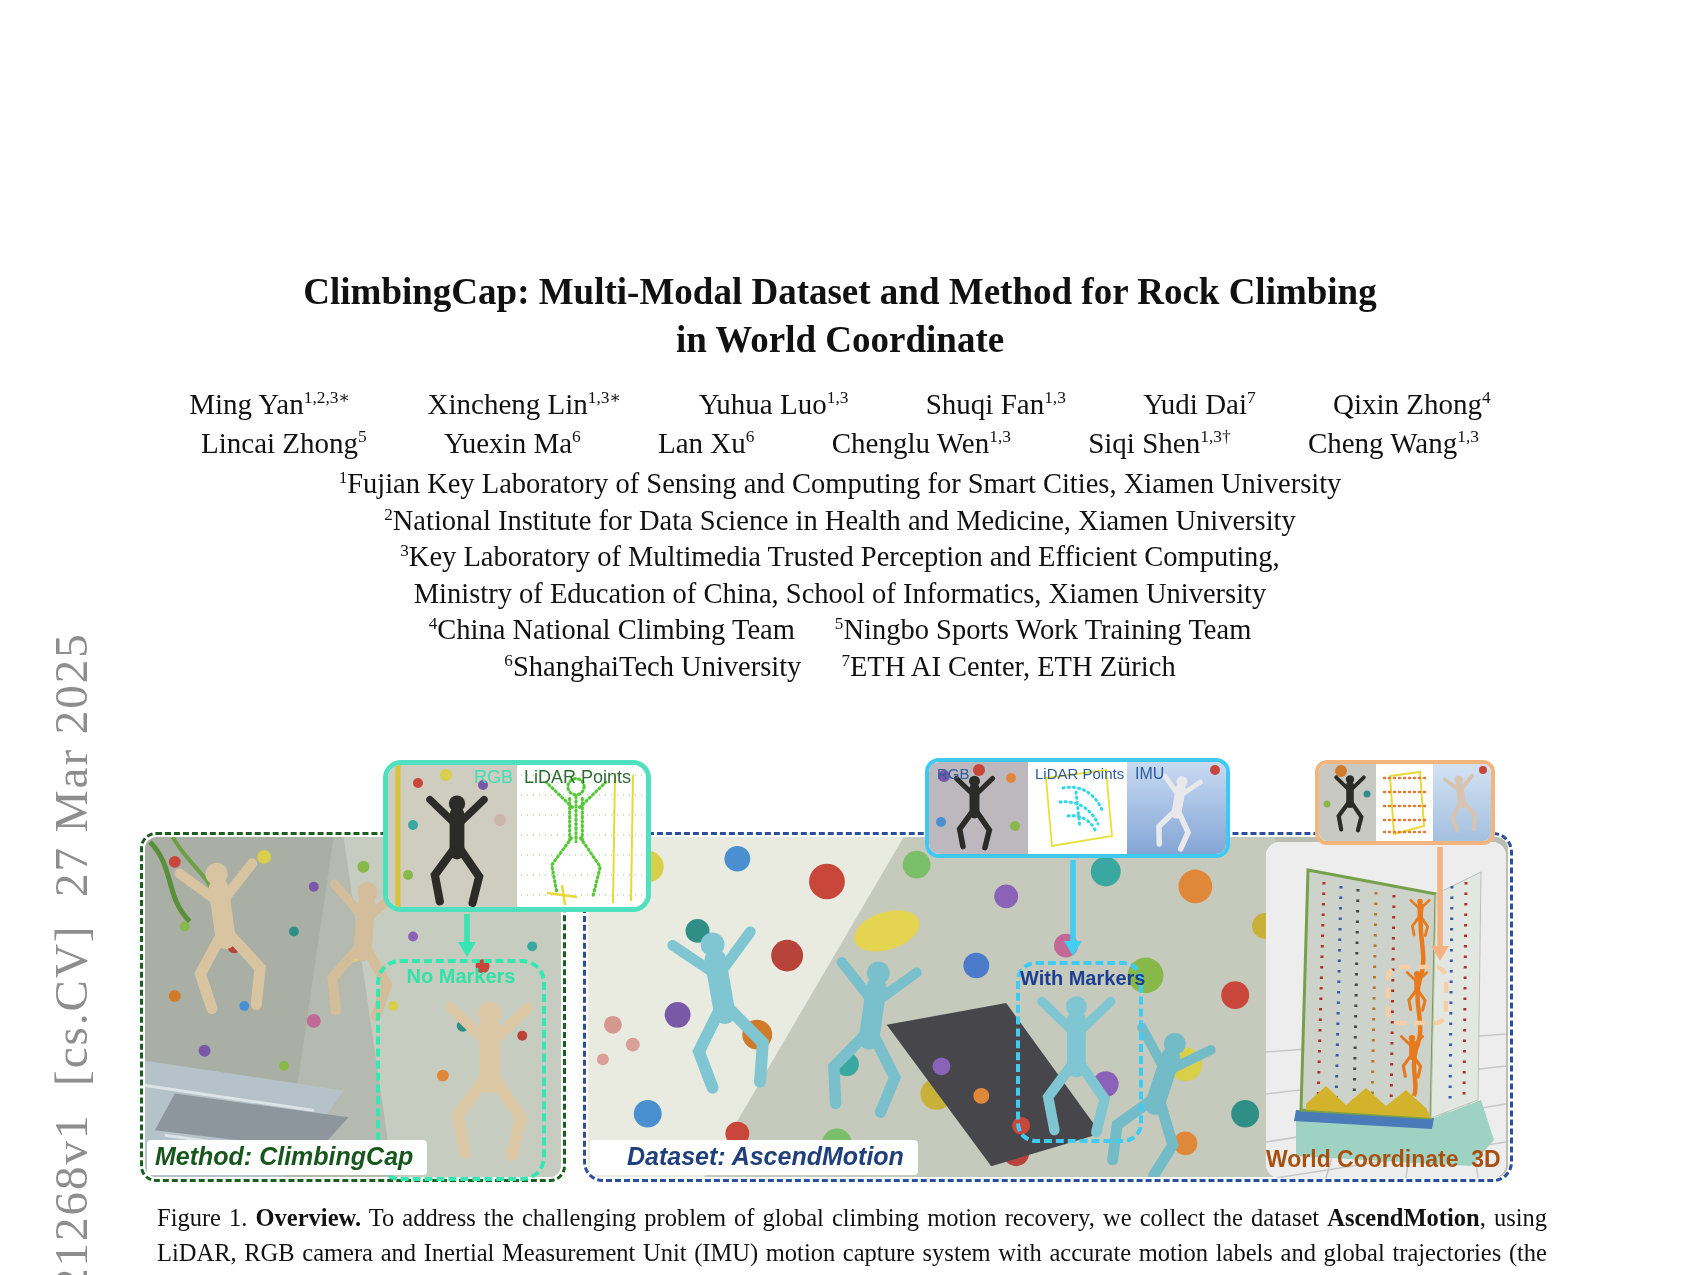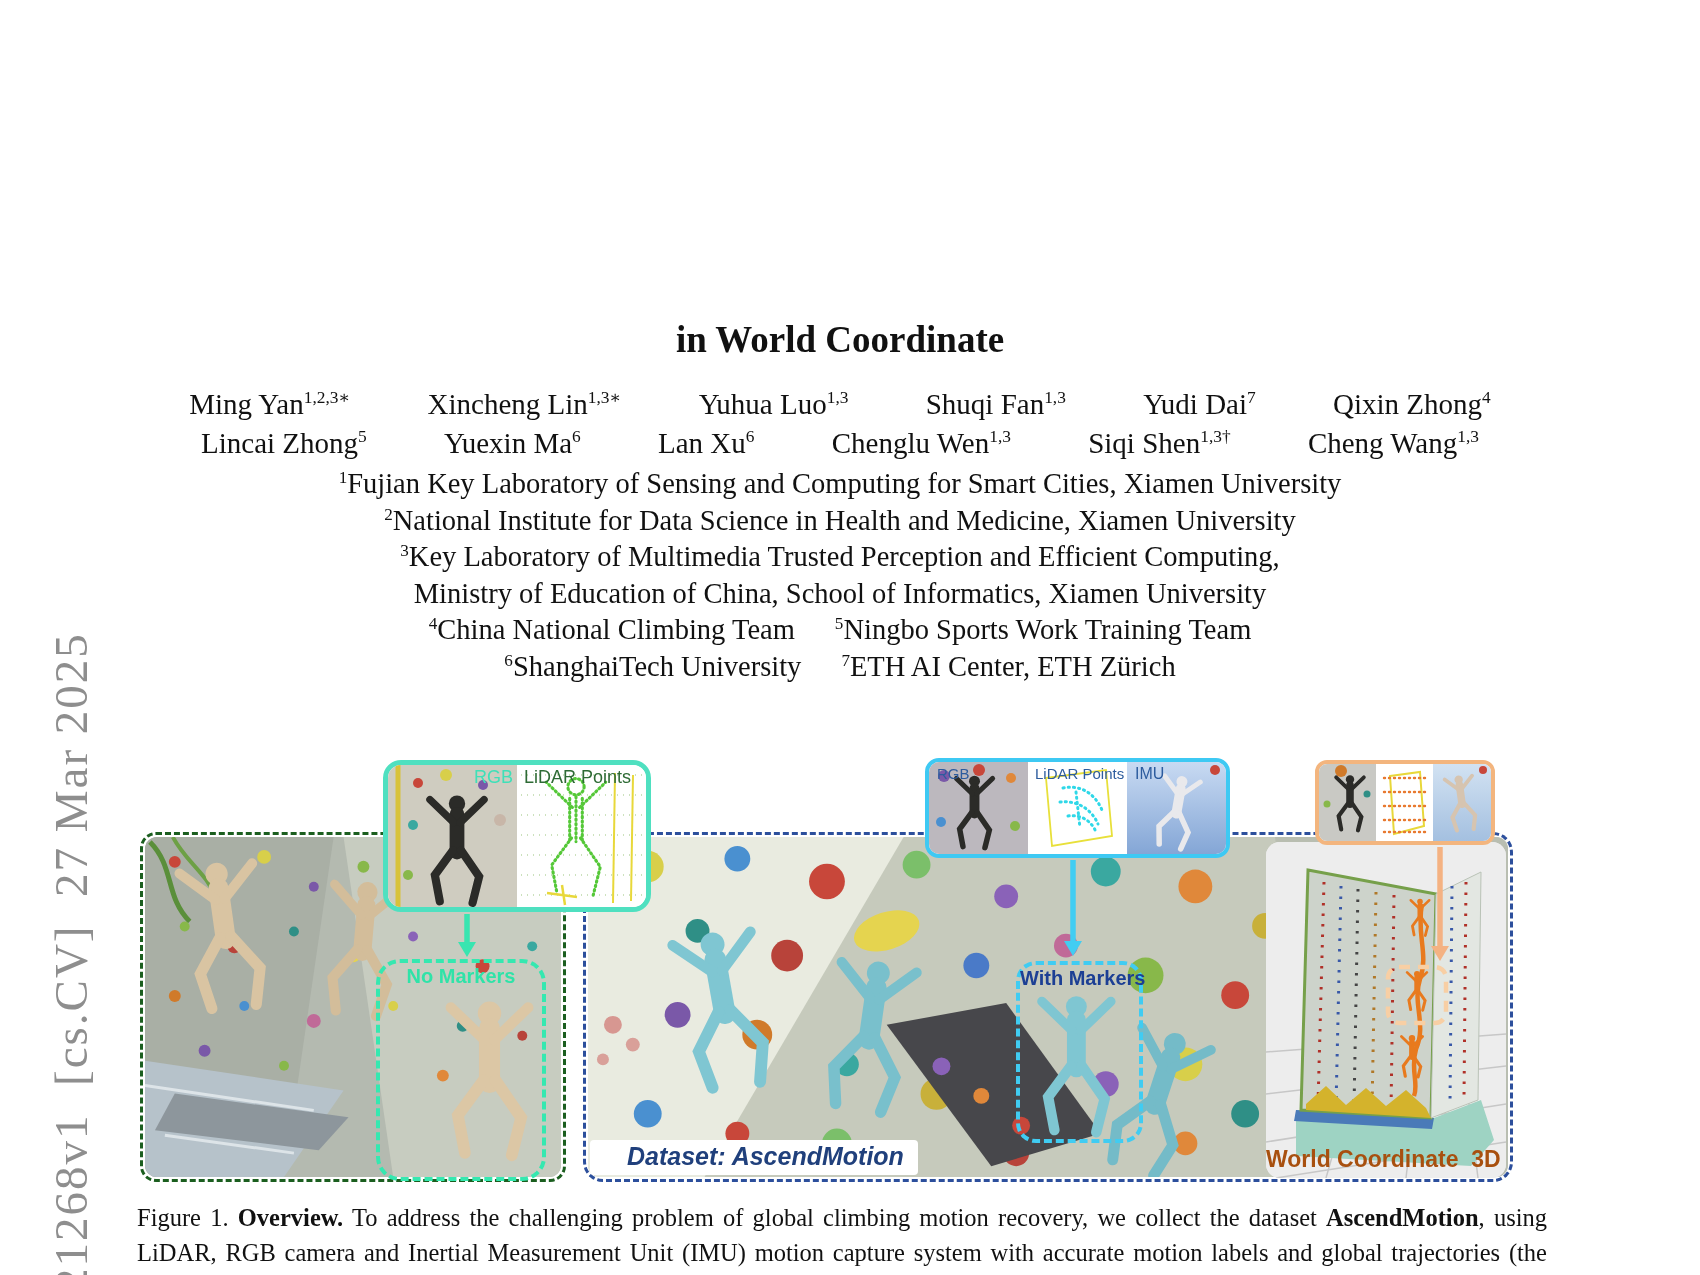--- a/index.html
+++ b/index.html
@@ -45,21 +45,21 @@
   .orange-inset{left:1315px;top:70px;width:180px;height:85px;border:4px solid #f3b57e;border-radius:12px;}
   .inset-label{position:absolute;font-family:Liberation Sans, sans-serif;z-index:9;white-space:nowrap;}
   
   .scene-panel{position:absolute;right:4px;top:7px;width:240px;height:336px;background:#ededed;border-radius:14px;overflow:hidden;}
   .scene-panel svg{display:block;width:100%;height:100%;}
   .world-label{position:absolute;bottom:5px;left:0;width:100%;text-align:center;color:#a8500f;
                font-family:"Liberation Sans","DejaVu Sans",sans-serif;font-weight:bold;font-size:23px;white-space:pre;}
   .arrows{position:absolute;inset:0;pointer-events:none;z-index:20;}
   
   .caption{position:absolute;left:137px;top:1200px;width:1410px;font-size:24.5px;line-height:35px;}
-  .caption .cline{text-align:justify;text-align-last:justify;}
+  .caption .cline{text-align:justify;text-align-last:justify;margin-left:20px;}
   .caption .b{font-weight:bold;}
   .caption .c-blue{color:#5590a2;}
   .caption .c-orange{color:#cc8a44;}
   .caption .c-orange2{color:#e2a360;}
 </style>
 </head>
 <body>
 
 <svg width="0" height="0" style="position:absolute" aria-hidden="true">
   <defs>
@@ -80,21 +80,21 @@
       <line x1="54" y1="36" x2="83" y2="8" stroke-width="3.5"></line>
       <polyline points="45,70 23,100 29,132" stroke-width="3.5"></polyline>
       <polyline points="55,70 77,102 69,134" stroke-width="3.5"></polyline>
     </g>
   </defs>
 </svg>
 
 <div class="wm">21268v1  [cs.CV]  27 Mar 2025</div>
 
 <h1 class="title" style="margin:0;">
-  <br>
+  <span>ClimbingCap: Multi-Modal Dataset and Method for Rock Climbing</span><br>
   <span>in World Coordinate</span>
 </h1>
 
 <div class="authors">
   <div>
     <span class="author"><span>Ming Yan</span><sup>1,2,3∗</sup></span>
     <span class="author"><span>Xincheng Lin</span><sup>1,3∗</sup></span>
     <span class="author"><span>Yuhua Luo</span><sup>1,3</sup></span>
     <span class="author"><span>Shuqi Fan</span><sup>1,3</sup></span>
     <span class="author"><span>Yudi Dai</span><sup>7</sup></span>
@@ -158,20 +158,21 @@
         <polygon points="30,258 205,282 175,315 10,295" fill="#8d969c"></polygon>
         <path d="M0,250 L170,275 M20,300 L150,318" stroke="#dde4e8" stroke-width="3" fill="none"></path>
         <use href="#climber" transform="translate(25,22) scale(1.12) rotate(-8 50 70)" style="color:#d9c4a2"></use>
         <use href="#climber" transform="translate(168,42) scale(1.02) rotate(5 50 70)" style="color:#d3bd9a"></use>
         <use href="#climber" transform="translate(288,162) scale(1.18)" style="color:#dcc7a5"></use>
       </svg>
     </div>
     <div class="tagbox no-markers">
       <div class="taglabel">No Markers</div>
     </div>
+    <div class="chip chip-method">Method: ClimbingCap</div>
   </div>
 
   <div class="dashbox dataset-box">
     <div class="photo">
       <svg viewBox="0 0 924 344" preserveAspectRatio="none">
         <rect width="924" height="344" fill="#c6cabc"></rect>
         <polygon points="0,0 317,0 117,344 0,344" fill="#e9ebe0"></polygon>
         <polygon points="690,0 924,0 924,344 730,344" fill="#b9beb1"></polygon>
         <circle cx="60" cy="30" r="16" fill="#d8cf4a"></circle>
           <circle cx="150" cy="22" r="13" fill="#4a90d0"></circle>

